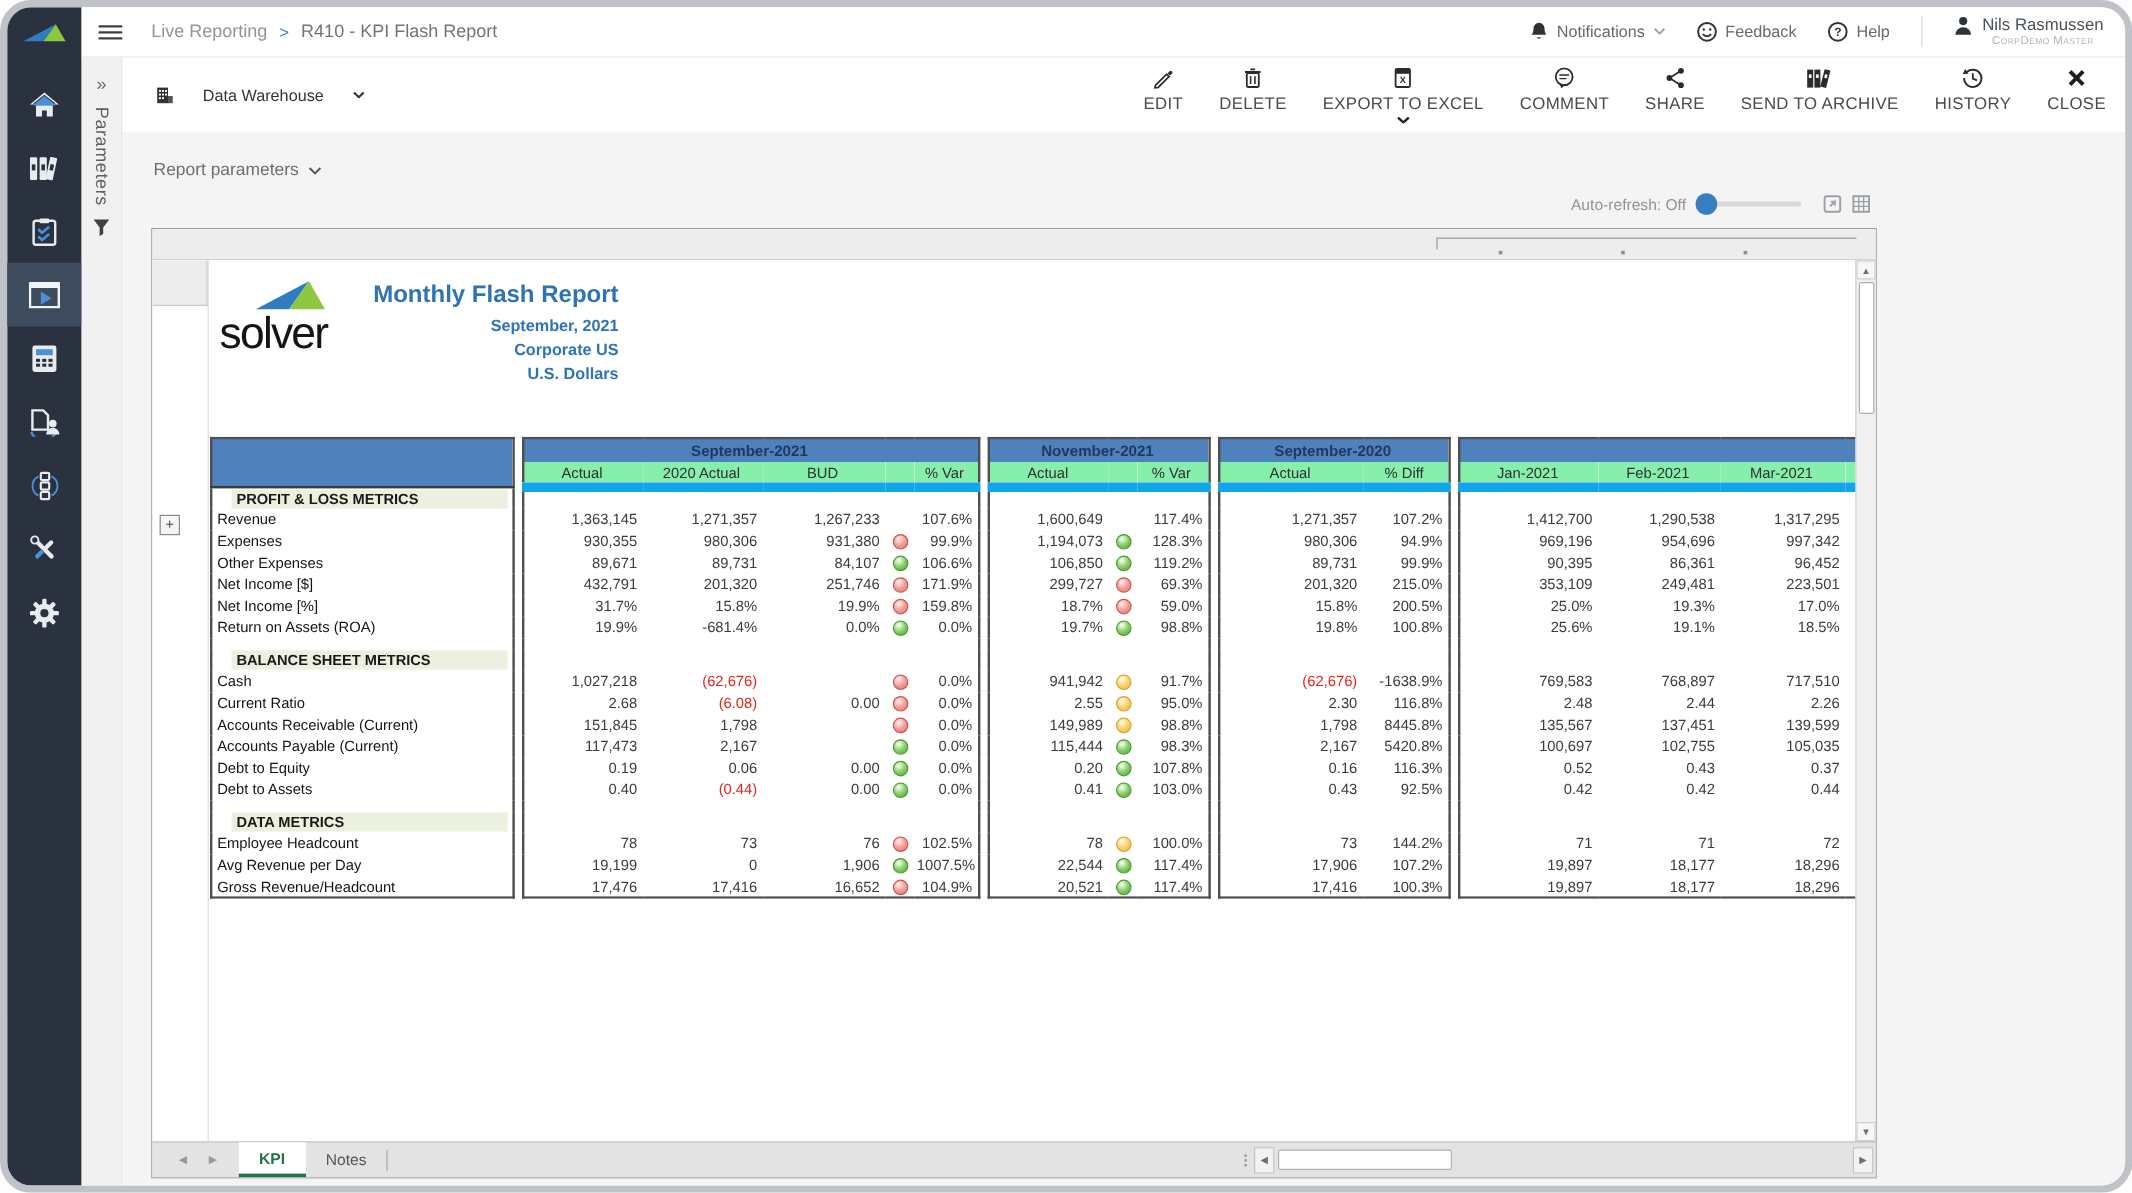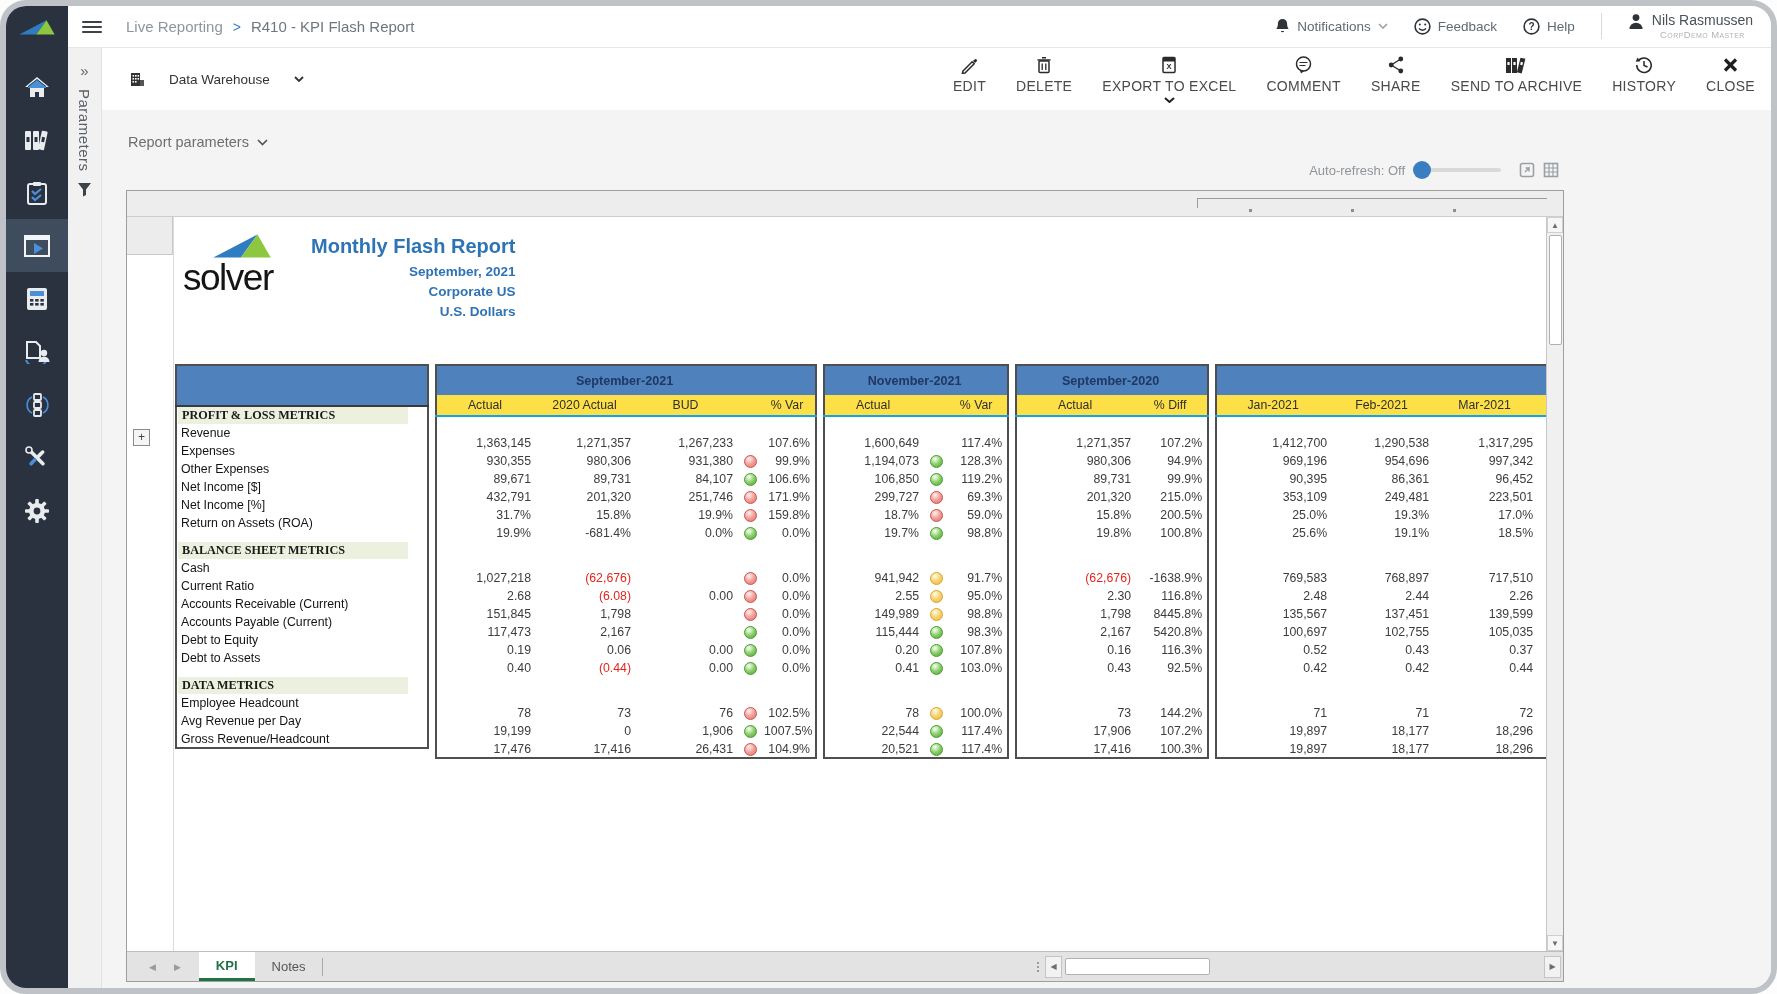--- a/index.html
+++ b/index.html
@@ -75,32 +75,32 @@
   .sol-word { font-size:37px; font-weight:500; letter-spacing:-1.5px; color:#151515; line-height:1; margin-top:-2px; }
   .rh-text { padding-top:4px; }
   .rh-title { font-size:20px; font-weight:700; color:#2e74b5; margin-bottom:4px; }
   .rh-line { font-size:13.5px; font-weight:700; color:#2e74b5; line-height:20px;text-align:right; }
 
   .tablewrap { position:absolute; left:48px; top:147px; width:1374px; overflow:hidden;
                display:flex; gap:6px; align-items:flex-start; }
   table.blk { border-collapse:collapse; table-layout:fixed; font-size:12.3px; background:#fff;
               border:2px solid #4f4f4f; flex-shrink:0; }
   .blk tr { height:18px; }
-  .blk tr.band-row { height:30px; }
+  .blk tr.band-row { height:20px; }
   .blk tr.sub-row { height:21px; }
   .blk-label tr.band-row { height:41px; }
   .blk tr.spacer { height:9px; }
   .blk td { padding:0 5px 0 2px; white-space:nowrap; overflow:hidden; }
   td.band { background:#4f81bd; color:#1f3864; font-weight:700; text-align:center; font-size:12.6px; }
-  td.sub { background:#fde047; color:#2f2f2f; text-align:center; border-bottom:2px solid #0ea5e9; }
+  td.sub { background:#86efac; color:#2f2f2f; text-align:center; border-bottom:8px solid #0ea5e9; }
   .blk-label td.band { border-bottom:2px solid #3a3a3a; }
   td.num { text-align:right; color:#3c3c3c; }
   td.num.neg { color:#e0261d; }
   td.rowlab { text-align:left; color:#141414; padding-left:4px; }
-  td.sectionlab { padding-left:1px;font-family:Liberation Serif, serif; }
+  td.sectionlab { padding-left:16px; }
   td.sectionlab span { background:#ebf1de; font-weight:700; color:#1a1a1a; display:inline-block;
                        width:230px; padding:1px 0 1px 4px; font-size:12.2px; }
   td.indcell { padding:0; text-align:center; }
   .ind { display:inline-block; width:13px; height:13px; border-radius:50%; vertical-align:middle; }
   .ind-red    { background:radial-gradient(circle at 36% 28%, #fde5e4 8%, #f2a19c 48%, #e0716a 100%); border:1px solid #c9574f; }
   .ind-green  { background:radial-gradient(circle at 36% 28%, #eafae2 8%, #8ed06f 48%, #4ea230 100%); border:1px solid #4e9e35; }
   .ind-yellow { background:radial-gradient(circle at 36% 28%, #fdf5d8 8%, #f7d473 48%, #ecb83a 100%); border:1px solid #d9a52f; }
 
   
   .vscroll { width:17px; background:#f0f0f0; border-left:1px solid #c6c6c6; display:flex;
@@ -651,21 +651,21 @@
                         <tr>
                           <td class="num">19,199</td>
                           <td class="num">0</td>
                           <td class="num">1,906</td>
                           <td class="indcell"><span class="ind ind-green"></span></td>
                           <td class="num">1007.5%</td>
                         </tr>
                         <tr>
                           <td class="num">17,476</td>
                           <td class="num">17,416</td>
-                          <td class="num">26,431</td>
+                          <td class="num">16,652</td>
                           <td class="indcell"><span class="ind ind-red"></span></td>
                           <td class="num">104.9%</td>
                         </tr>
                       </tbody>
                     </table>
                     <table class="blk blk-aug21" style="width: 184px;">
                       <colgroup>
                         <col style="width: 100px;">
                         <col style="width: 24px;">
                         <col style="width: 60px;">

